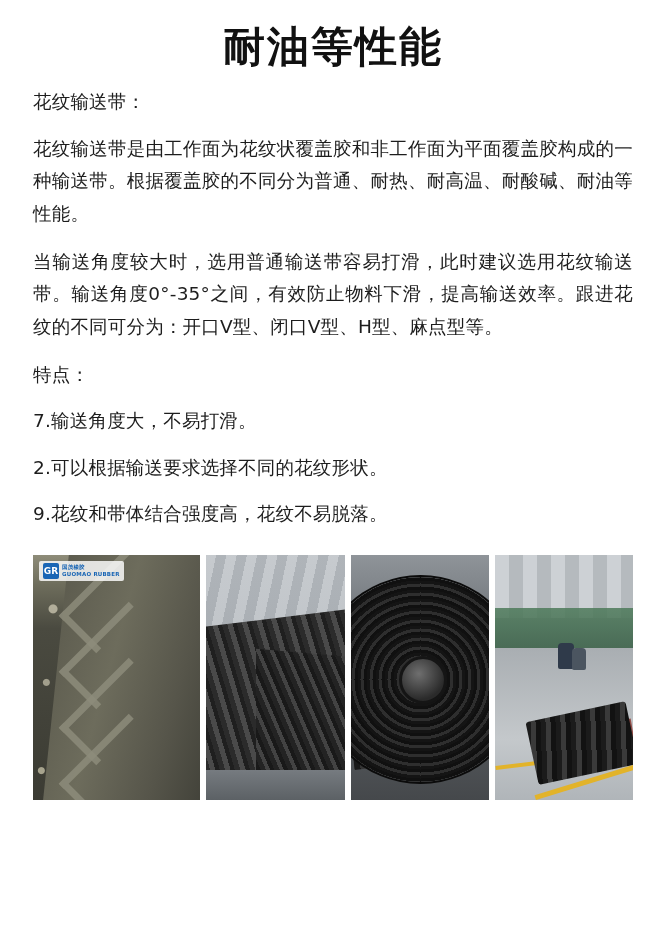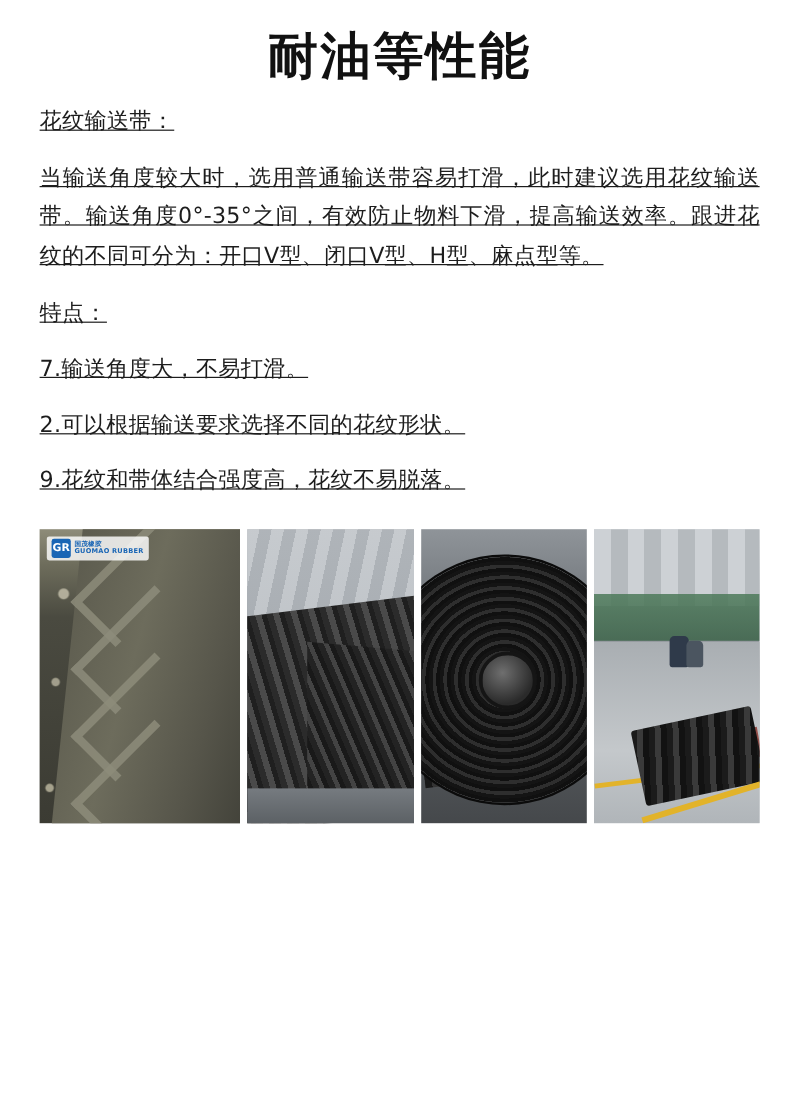--- a/index.html
+++ b/index.html
@@ -33,21 +33,20 @@
     padding: 0 33px;
     box-sizing: border-box;
   }
   .para {
     font-size: 18.5px;
     line-height: 1.75;
     color: #1d1d1d;
     margin: 0 0 16px 0;
     text-align: justify;
     letter-spacing: 0.2px;
-    text-decoration: underline;
   }
   .para.tight {
     margin-bottom: 14px;
   }
   .para.label {
     margin-bottom: 14px;
   }
   .gallery {
     display: flex;
     gap: 6px;
@@ -295,20 +294,21 @@
 </style>
 </head>
 <body>
 
 <div class="page">
 
   <h1 class="title">耐油等性能</h1>
 
   <div class="content">
     <p class="para label">花纹输送带：</p>
+    <p class="para">花纹输送带是由工作面为花纹状覆盖胶和非工作面为平面覆盖胶构成的一种输送带。根据覆盖胶的不同分为普通、耐热、耐高温、耐酸碱、耐油等性能。</p>
     <p class="para">当输送角度较大时，选用普通输送带容易打滑，此时建议选用花纹输送带。输送角度0°-35°之间，有效防止物料下滑，提高输送效率。跟进花纹的不同可分为：开口V型、闭口V型、H型、麻点型等。</p>
     <p class="para label">特点：</p>
     <p class="para tight">7.输送角度大，不易打滑。</p>
     <p class="para tight">2.可以根据输送要求选择不同的花纹形状。</p>
     <p class="para tight">9.花纹和带体结合强度高，花纹不易脱落。</p>
   </div>
 
   <div class="gallery">
 
     <div class="photo p1">

